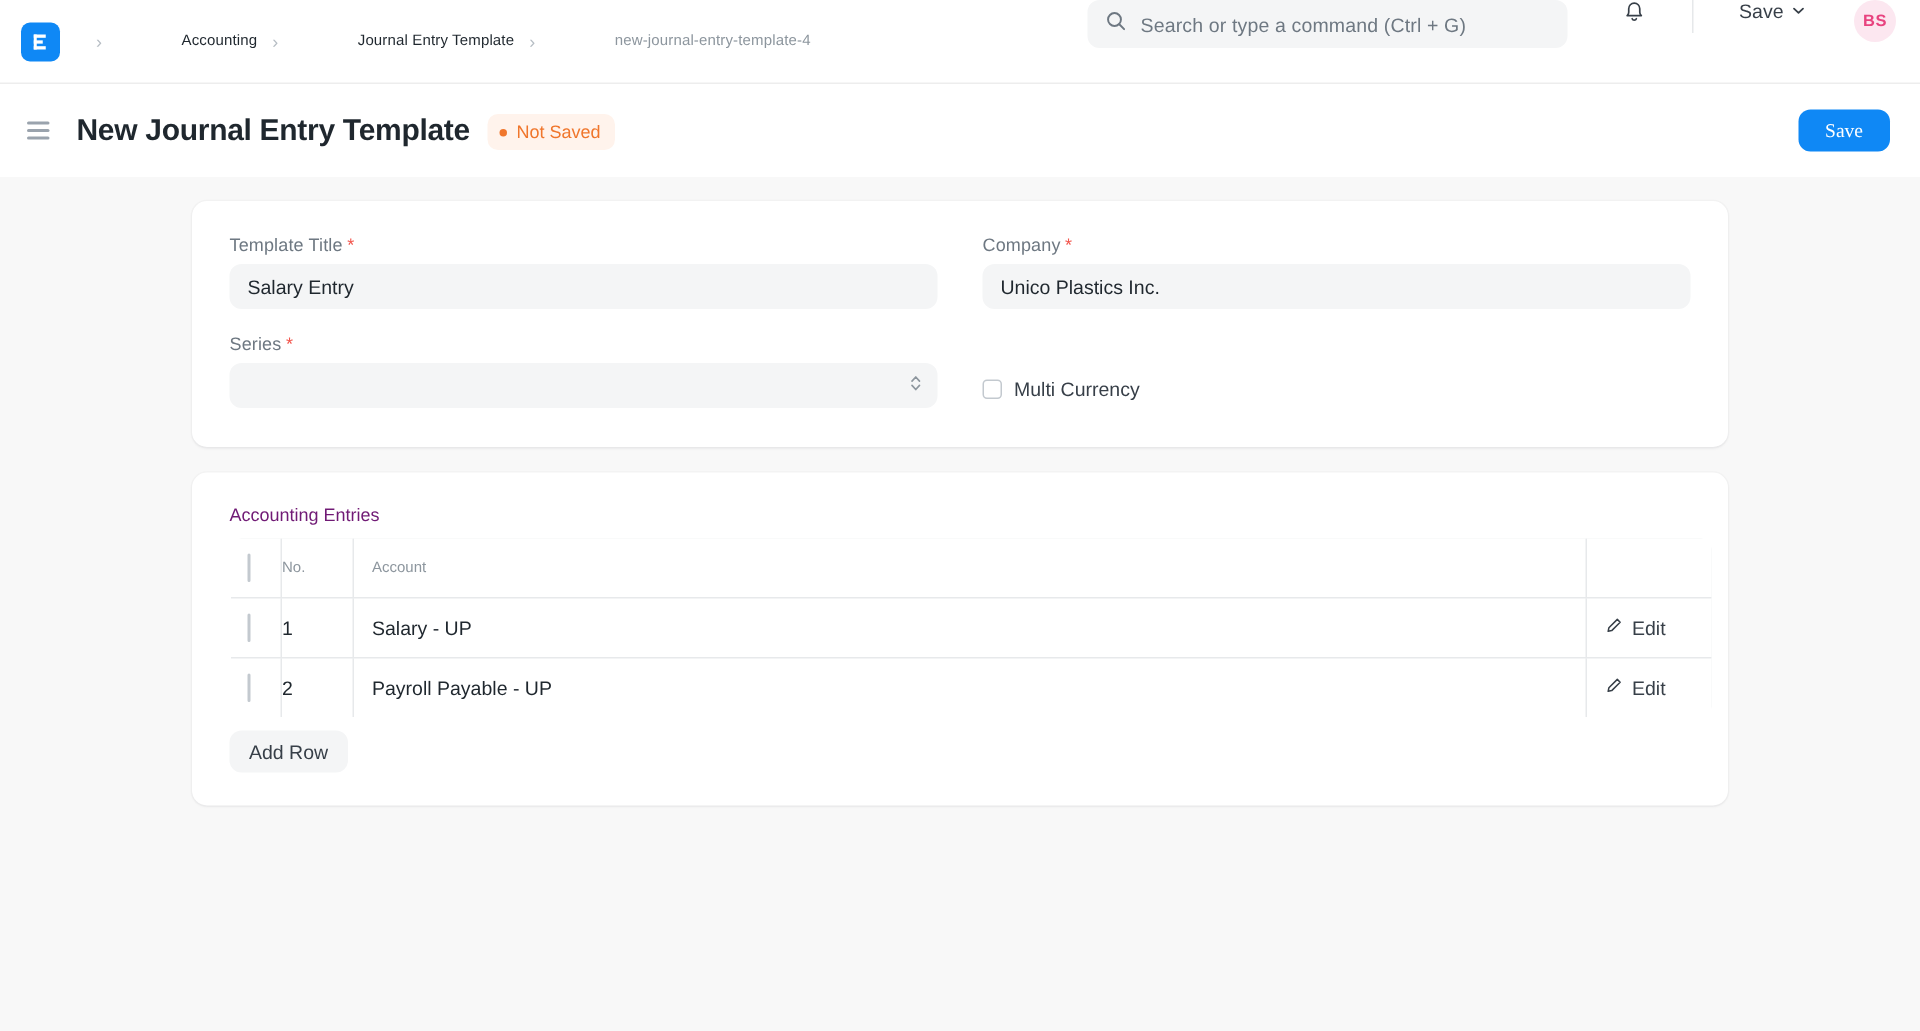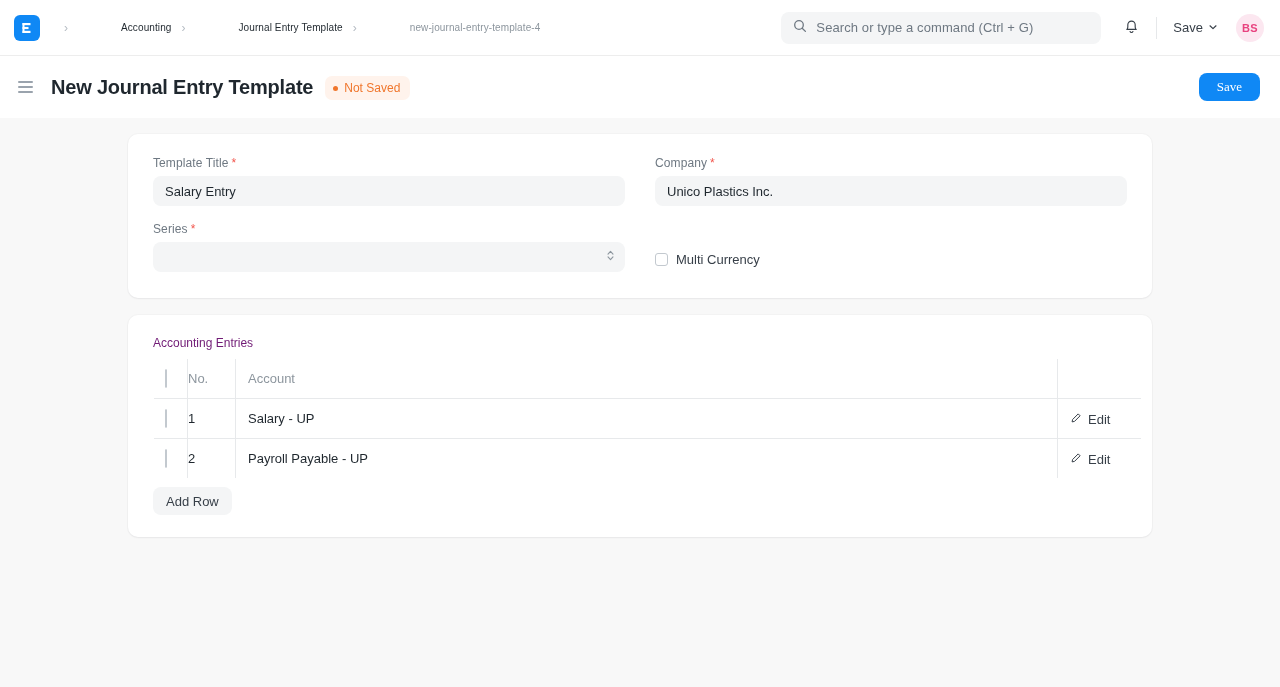--- a/index.html
+++ b/index.html
@@ -43,21 +43,21 @@
   .crumb-sep {
     color: #b6bdc4;
     font-size: 12px;
     margin: 0 10px;
     user-select: none;
   }
 
   .nav-right {
     position: absolute;
     right: 16px; top: 0; bottom: 0;
-    display: flex; align-items: center; gap: 0;
+    display: flex; align-items: flex-start; gap: 14px;
   }
   .search-box {
     width: 320px; height: 32px;
     background: #f4f5f6;
     border-radius: 8px;
     display: flex; align-items: center;
     padding: 0 12px;
     gap: 9px;
   }
   .search-box .sicon { flex: none; display: block; }
@@ -232,21 +232,21 @@
     font-weight: 400;
   }
   table.entries tr:last-child td { border-bottom: none; }
   table.entries th:last-child, table.entries td:last-child { border-right: none; }
   .col-check { width: 34px; padding: 0 0 0 11px !important; }
   .col-no { width: 48px; }
   .col-account { width: 822px; }
   .col-edit { width: 84px; }
 
   th.hdr {
-    font-size: 13px;
+    font-size: 10px;
     color: #8d969e;
     font-weight: 400;
   }
   td.num {
     font-size: 13px;
     color: #1f272e;
     text-align: center;
     padding: 0 !important;
   }
   th.col-no { text-align: center; padding: 0 !important; color: #8d969e; }

